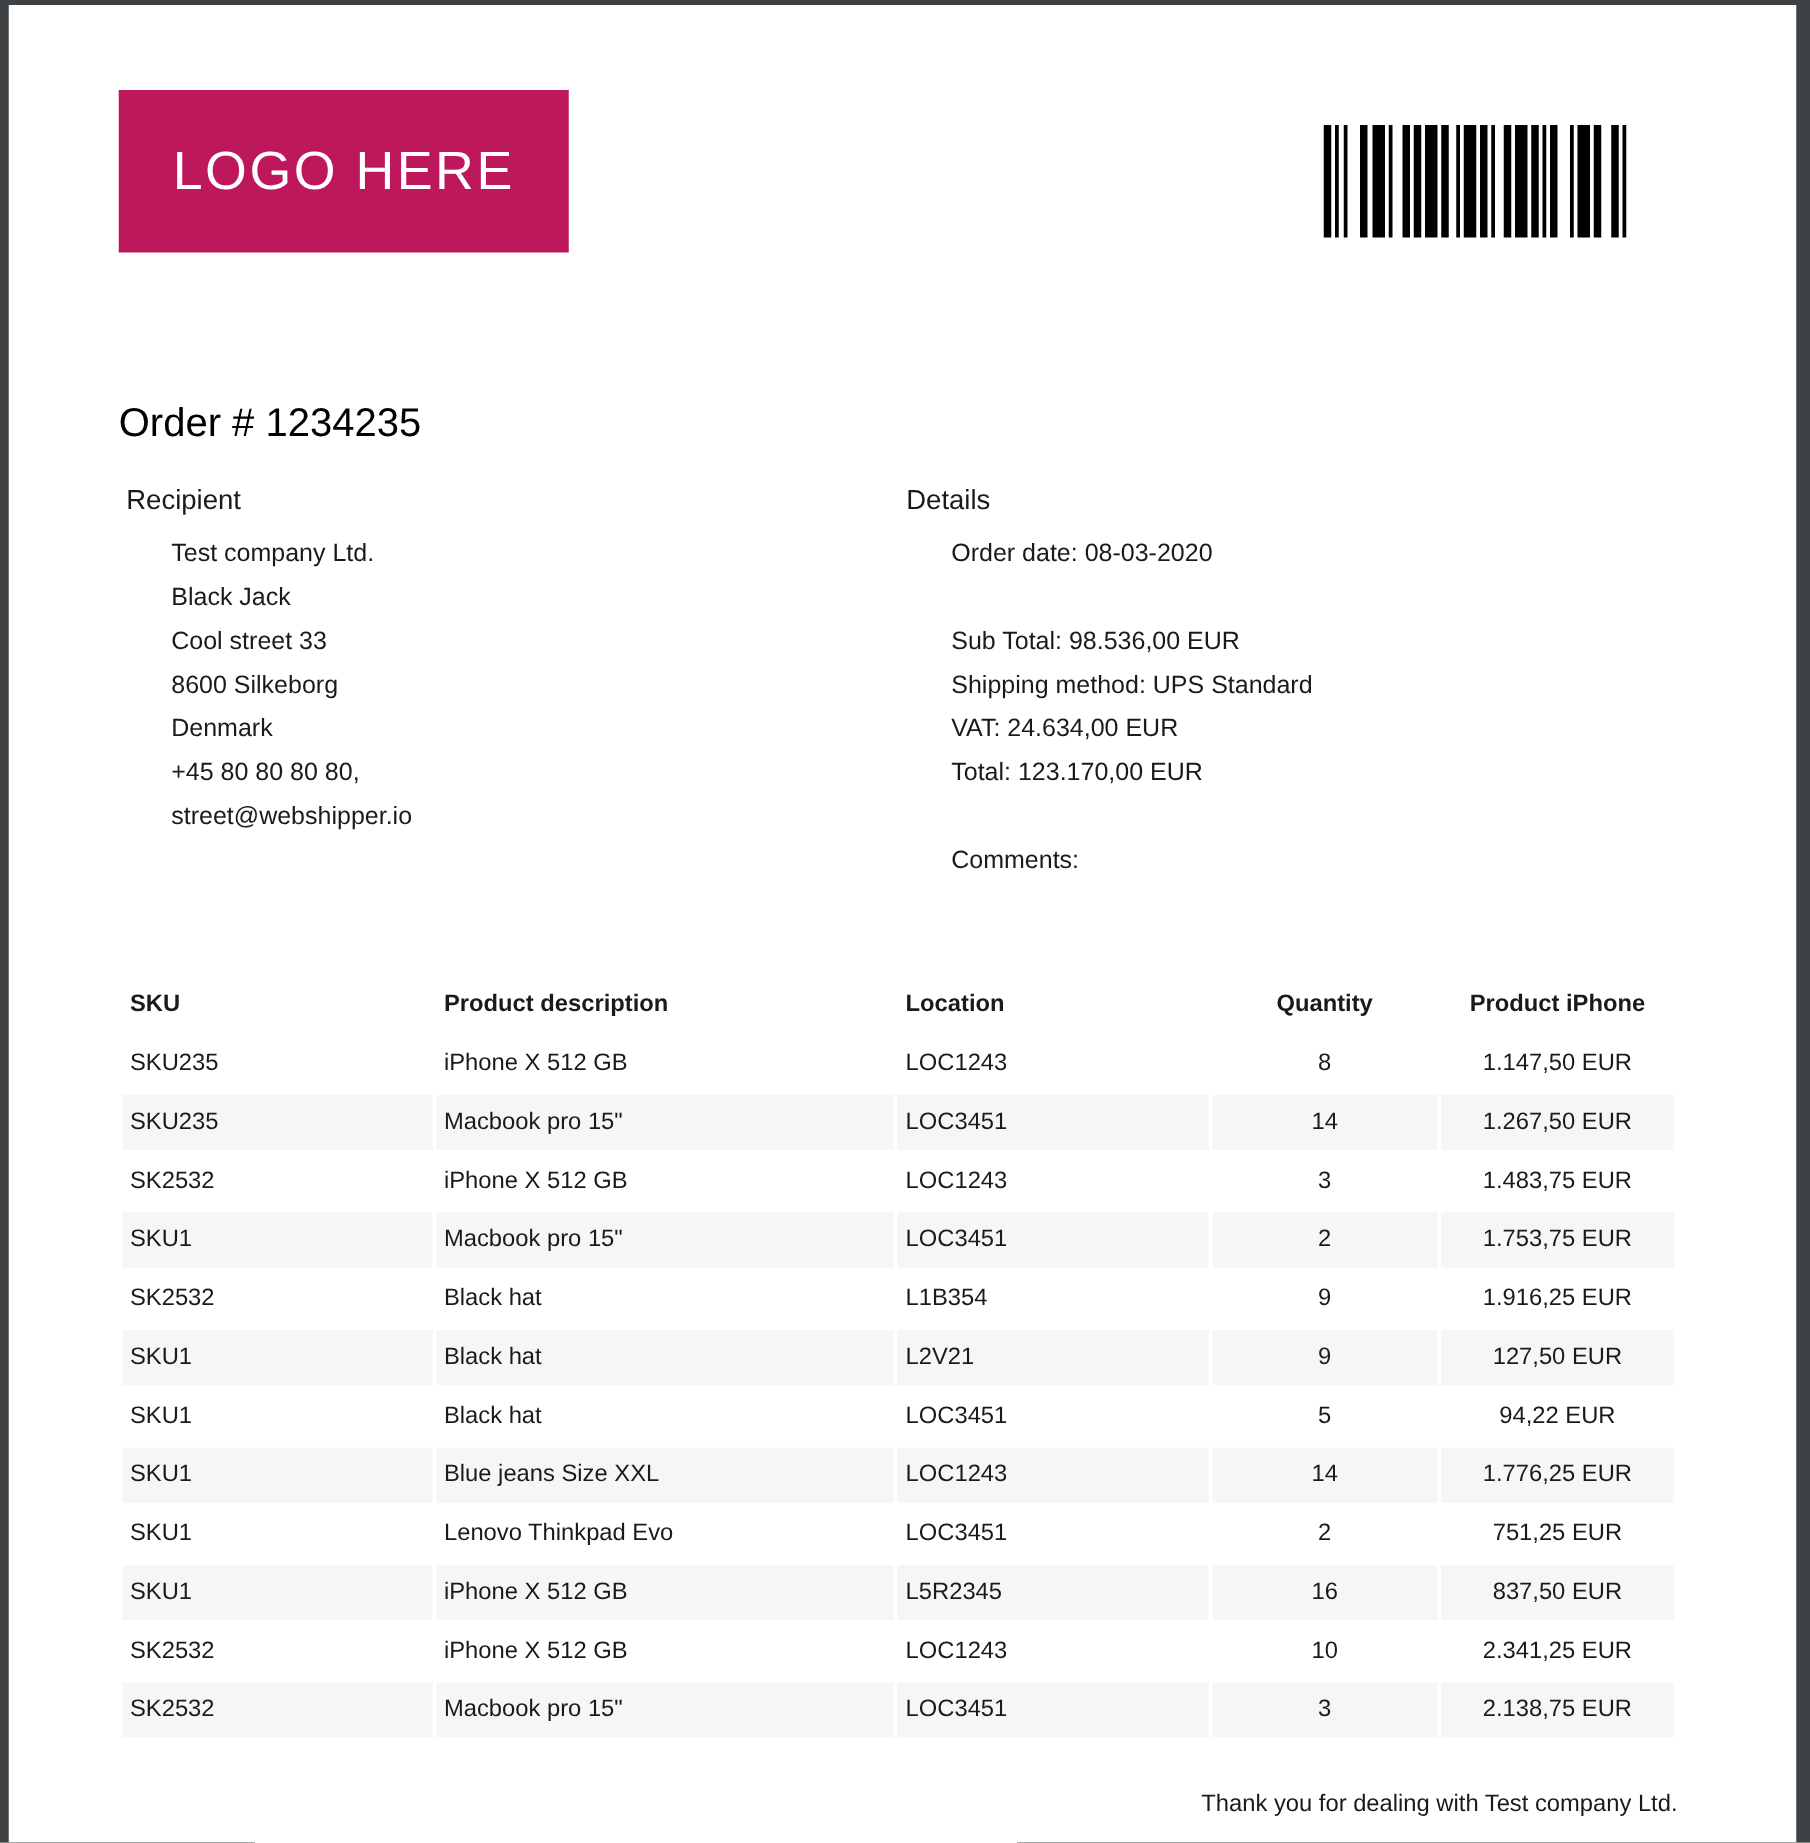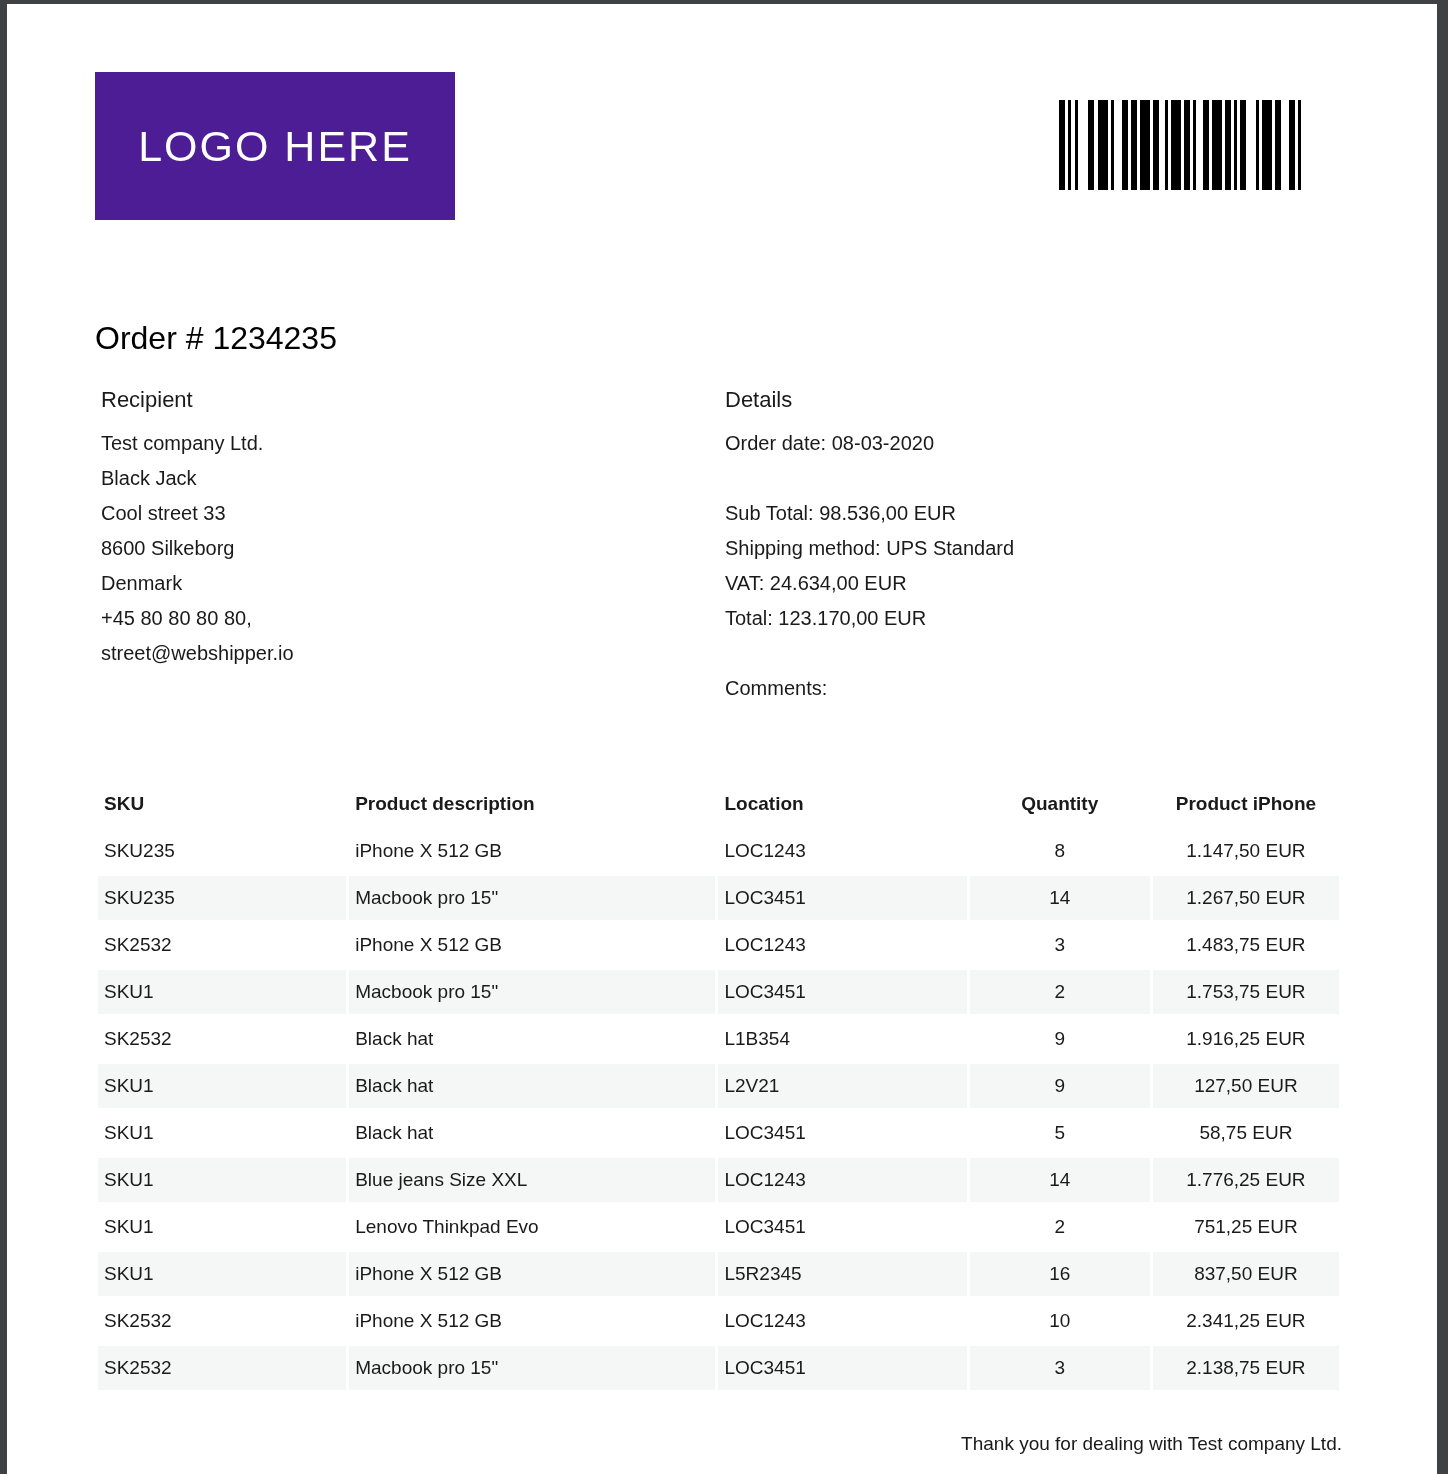--- a/index.html
+++ b/index.html
@@ -16,22 +16,22 @@
   .page {
     position: relative;
     width: 1430px; height: 1470px;
     background: #ffffff;
     color: #1a1a1a;
     overflow: hidden;
   }
   
   .logo {
     position: absolute; left: 88px; top: 68px;
-    width: 360px; height: 148px;
-    background: #4c1d95;
+    width: 360px; height: 130px;
+    background: #be185d;
     display: flex; align-items: center; justify-content: center;
   }
   .logo span {
     color: #ffffff; font-size: 43px; font-weight: 400; letter-spacing: 2px;
   }
   
   .barcode {
     position: absolute; left: 1052px; top: 96px; height: 90px;
     display: flex; align-items: stretch;
   }
@@ -39,21 +39,21 @@
   
   .order-title {
     position: absolute; left: 88px; top: 312px;
     font-size: 32px; font-weight: 400; line-height: 44px; color: #000000;
   }
   
   .section { position: absolute; top: 382px; }
   .section.recipient { left: 94px; }
   .section.details { left: 718px; }
   .section h2 { font-size: 22px; font-weight: 400; line-height: 28px; margin-bottom: 12px; }
-  .section .line { font-size: 20px; line-height: 35px; min-height: 35px; white-space: pre; }
+  .section .line { font-size: 20px; line-height: 35px; min-height: 35px; white-space: pre; margin-left: 36px; }
   
   table.items {
     position: absolute; left: 88px; top: 775px;
     width: 1247px;
     border-collapse: separate; border-spacing: 3px;
     table-layout: fixed;
   }
   table.items th, table.items td {
     font-size: 19px; line-height: 22px;
     padding: 11px 6px;
@@ -214,21 +214,21 @@
             <td>L2V21</td>
             <td class="ar">9</td>
             <td class="ar">127,50 EUR</td>
           </tr>
 
           <tr>
             <td>SKU1</td>
             <td>Black hat</td>
             <td>LOC3451</td>
             <td class="ar">5</td>
-            <td class="ar">58,75 EUR</td>
+            <td class="ar">94,22 EUR</td>
           </tr>
 
           <tr>
             <td>SKU1</td>
             <td>Blue jeans Size XXL</td>
             <td>LOC1243</td>
             <td class="ar">14</td>
             <td class="ar">1.776,25 EUR</td>
           </tr>
 

